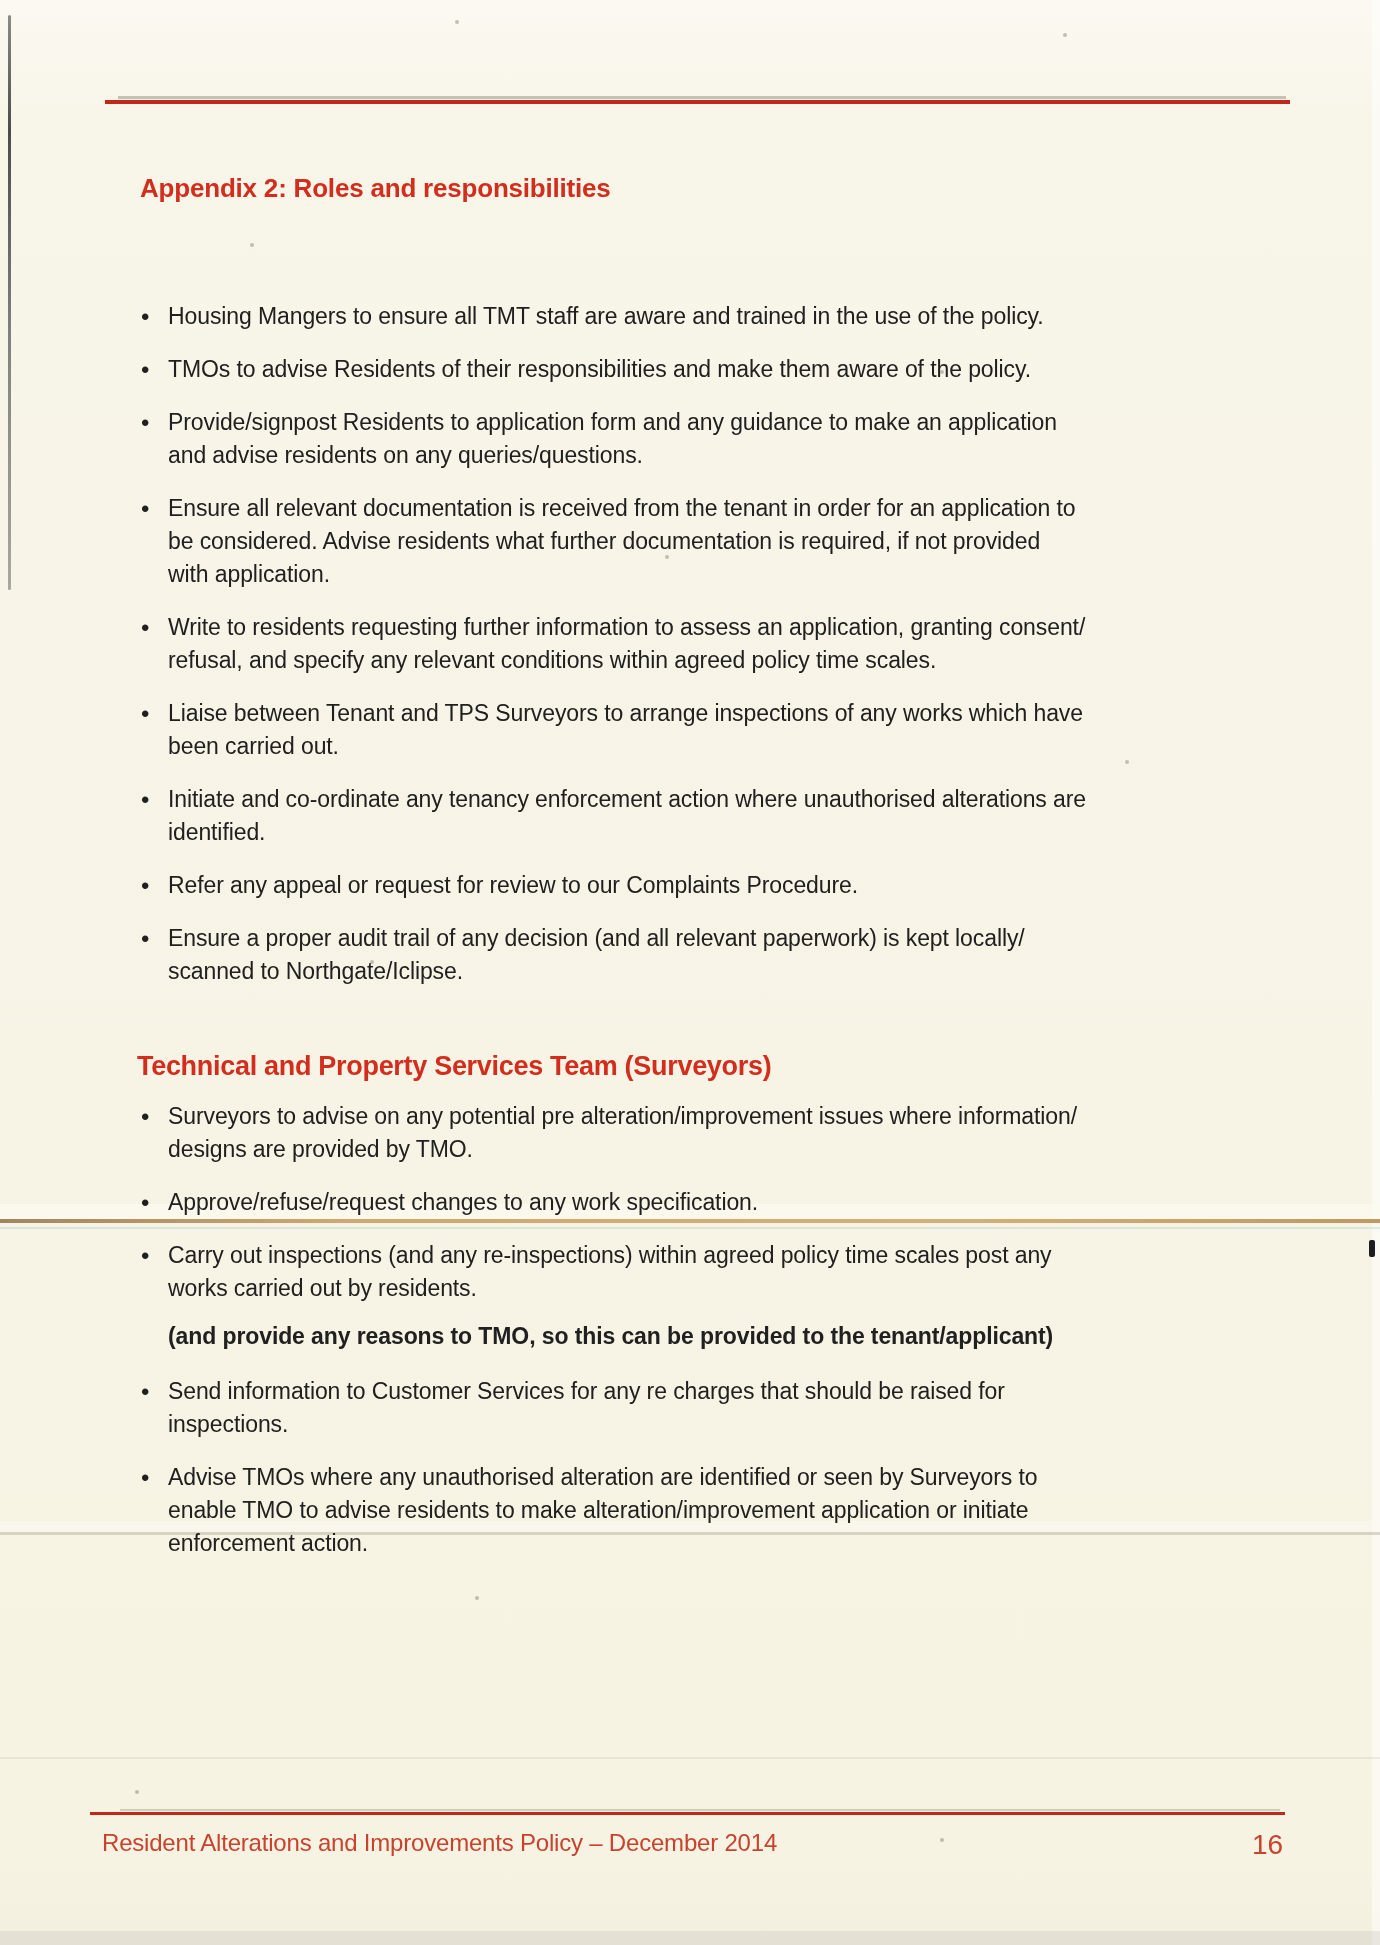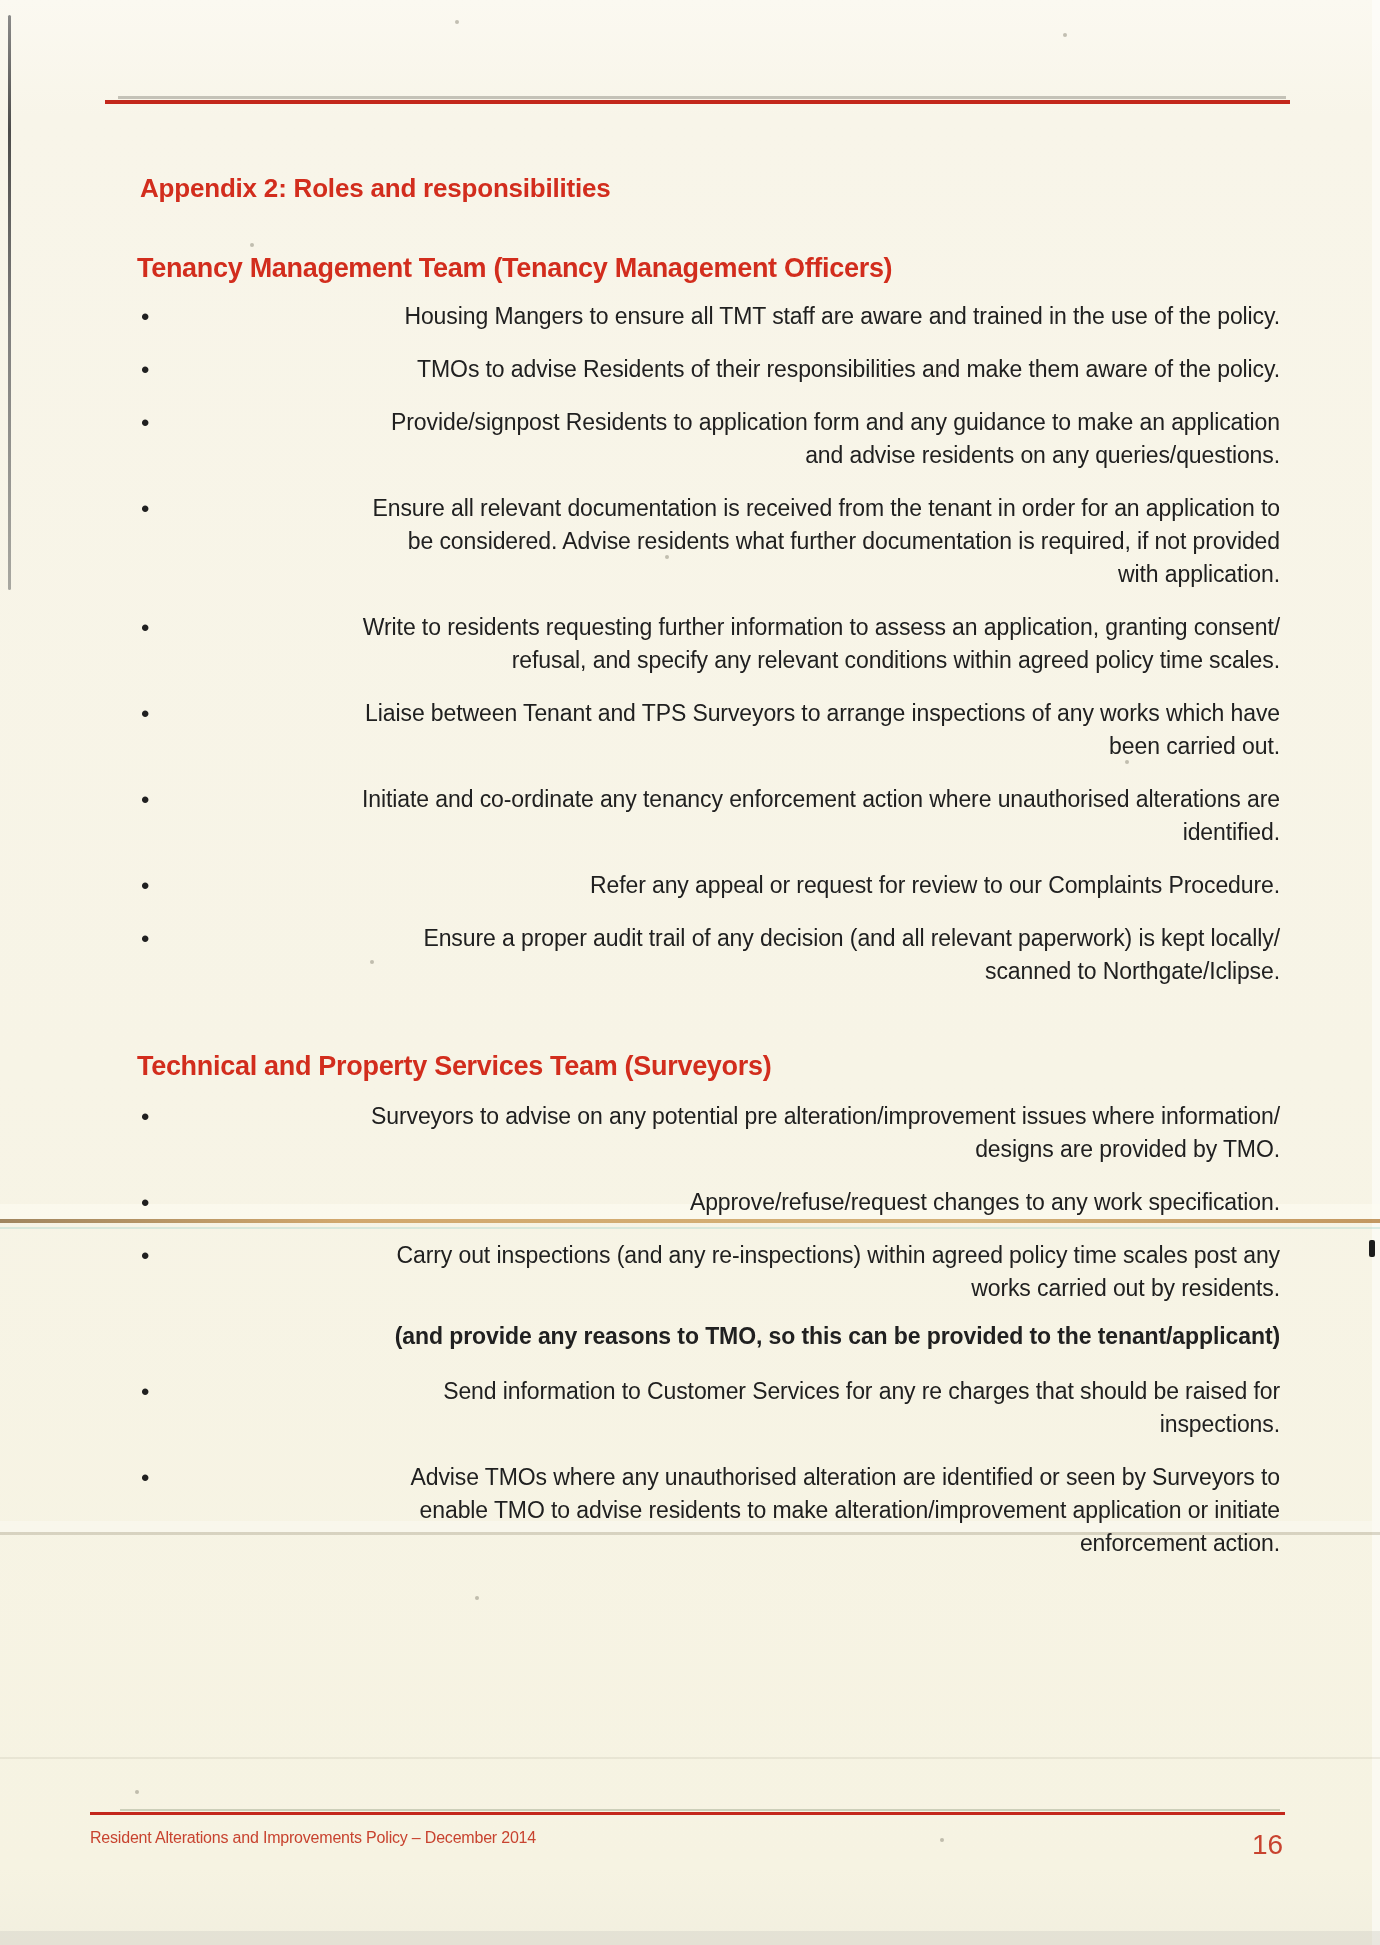--- a/index.html
+++ b/index.html
@@ -84,21 +84,20 @@
   .bullets{
     position:absolute;left:140px;width:1140px;
     margin:0;padding:0;list-style:none;
     font-size:23px;line-height:33px;letter-spacing:-0.1px;
   }
   .bullets-1{top:300px;}
   .bullets-2{top:1100px;}
   .bullets li{
     position:relative;padding-left:28px;margin:0 0 20px 0;
     white-space:pre-line;
-    text-align:right;
   }
   .bullets li::before{
     content:"\2022";
     position:absolute;left:1px;top:0;
     font-size:24px;
   }
   .bullets li.no-bullet{padding-left:28px;}
   .bullets li.no-bullet::before{content:"";}
   .bullets li.note{margin-top:-5px;margin-bottom:22px;font-weight:bold;}
   .bullets li.gap-sm{margin-top:20px;}
@@ -106,22 +105,22 @@
   
   .footer-rule-shadow{
     position:absolute;left:120px;top:1809px;width:1160px;height:2px;
     background:#a9b098;opacity:.55;
   }
   .footer-rule{
     position:absolute;left:90px;top:1812px;width:1195px;height:3px;
     background:#c3271b;
   }
   .footer-text{
-    position:absolute;left:90px;top:1829px;
-    font-size:16px;color:#c8432f;letter-spacing:-0.2px;
+    position:absolute;left:102px;top:1829px;
+    font-size:24px;color:#c8432f;letter-spacing:-0.2px;
     white-space:nowrap;
   }
   .footer-page-number{
     position:absolute;left:1252px;top:1829px;
     font-size:28px;color:#c8432f;
   }
 </style>
 </head>
 <body>
 
@@ -145,21 +144,20 @@
   <div class="speck" style="left:940px;top:370px;"></div>
   <div class="speck" style="left:665px;top:555px;"></div>
   <div class="speck" style="left:1125px;top:760px;"></div>
   <div class="speck" style="left:370px;top:960px;"></div>
   <div class="speck" style="left:475px;top:1596px;"></div>
   <div class="speck" style="left:135px;top:1790px;"></div>
   <div class="speck" style="left:940px;top:1838px;"></div>
 
   <h1 class="appendix-title">Appendix 2: Roles and responsibilities</h1>
 
-  <h2 class="section-heading sec1-heading">Tenancy Management Team (Tenancy Management Officers)</h2>
   <ul class="bullets bullets-1">
     <li>Housing Mangers to ensure all TMT staff are aware and trained in the use of the policy.</li>
     <li>TMOs to advise Residents of their responsibilities and make them aware of the policy.</li>
     <li>Provide/signpost Residents to application form and any guidance to make an application
 and advise residents on any queries/questions.</li>
     <li>Ensure all relevant documentation is received from the tenant in order for an application to
 be considered. Advise residents what further documentation is required, if not provided
 with application.</li>
     <li>Write to residents requesting further information to assess an application, granting consent/
 refusal, and specify any relevant conditions within agreed policy time scales.</li>

